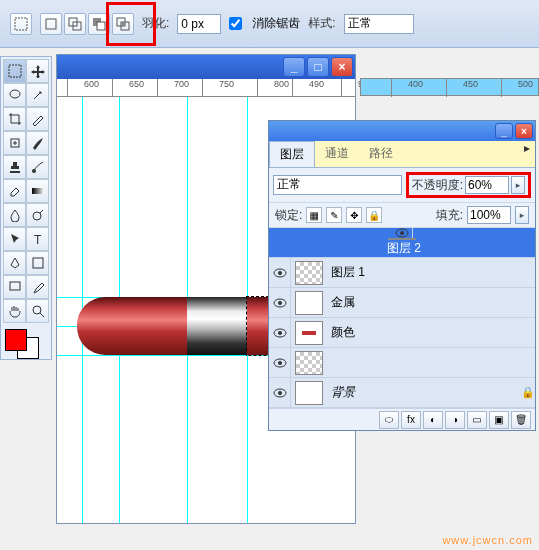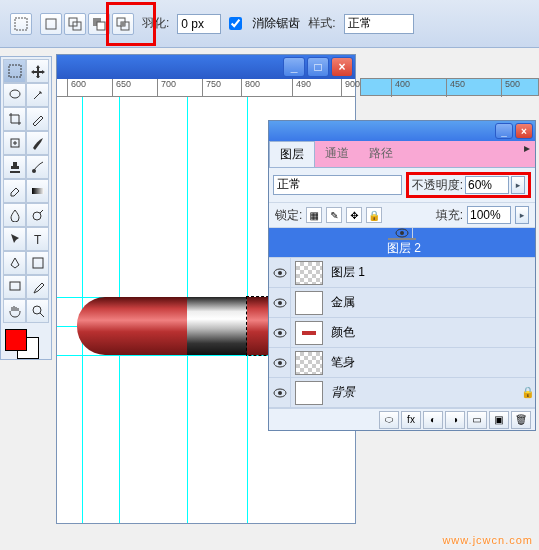--- a/index.html
+++ b/index.html
@@ -26,36 +26,36 @@
 .color-swatches { margin-top: 4px; height: 30px; position: relative; }
 .fg-swatch { width: 22px; height: 22px; background: #f00; border: 1px solid #000; position: absolute; left: 2px; top: 2px; }
 .bg-swatch { width: 22px; height: 22px; background: #fff; border: 1px solid #000; position: absolute; left: 14px; top: 10px; }
 
 
 .canvas-win { position: absolute; left: 56px; top: 54px; width: 300px; height: 470px; border: 1px solid #7a94b8; background: #fff; }
 .canvas-title { height: 24px; background: linear-gradient(#3b78e7,#2a5bc8); display: flex; align-items: center; justify-content: flex-end; padding: 0 2px; }
 .win-btn { width: 22px; height: 20px; margin-left: 2px; border: 1px solid #2a5bc8; background: linear-gradient(#86b0f5,#4c85e8); border-radius: 3px; display: flex; align-items: center; justify-content: center; color: #fff; font-weight: bold; }
 .win-btn.close { background: linear-gradient(#f08070,#d84030); }
 .canvas-ruler-h { height: 18px; background: #fff; border-bottom: 1px solid #888; position: relative; font-size: 9px; color: #555; }
-.ruler-tick { position: absolute; top: 0; height: 18px; border-left: 1px solid #888; font-size: 9px; padding-left: 3px; }
+.ruler-tick { position: absolute; top: 0; height: 18px; border-left: 1px solid #888; font-size: 9px; padding-left: 16px; }
 .canvas-body { position: relative; height: 426px; background: #fff; overflow: hidden; }
 .guide-v { position: absolute; top: 0; bottom: 0; width: 1px; background: #0ff; }
 .guide-h { position: absolute; left: 0; right: 0; height: 1px; background: #0ff; }
 
 
 .pencil { position: absolute; left: 20px; top: 200px; width: 210px; height: 58px; }
 .pencil-body { position: absolute; left: 0; top: 0; width: 110px; height: 58px; background: linear-gradient(#5a0e0e 0%, #c94040 20%, #f08080 40%, #b83030 60%, #701515 100%); border-radius: 28px 0 0 28px; }
 .pencil-metal { position: absolute; left: 110px; top: 0; width: 60px; height: 58px; background: linear-gradient(#222 0%, #eee 25%, #fff 38%, #bbb 55%, #333 80%, #111 100%); }
 .pencil-sel { position: absolute; left: 170px; top: 0; width: 40px; height: 58px; background: linear-gradient(#5a0e0e 0%, #c94040 20%, #f08080 40%, #b83030 60%, #701515 100%); border-radius: 0 8px 8px 0; outline: 1px dashed #000; }
 
 
 .layers-win { position: absolute; left: 268px; top: 120px; width: 268px; border: 1px solid #6a88b0; background: #dde7f5; }
 .layers-title { height: 20px; background: linear-gradient(#5aa0f0,#3b78e7); display: flex; justify-content: flex-end; align-items: center; padding: 0 2px; }
 .layers-title .win-btn { width: 18px; height: 16px; font-size: 10px; }
-.panel-tabs { display: flex; background: #f9a8d4; border-bottom: 1px solid #9db5d6; }
+.panel-tabs { display: flex; background: #fef9c3; border-bottom: 1px solid #9db5d6; }
 .panel-tab { padding: 4px 10px; color: #666; }
 .panel-tab.active { background: #eaf1fa; color: #000; border: 1px solid #9db5d6; border-bottom: none; }
 .panel-menu { margin-left: auto; width: 16px; text-align: center; color: #333; }
 
 .panel-props { padding: 4px; display: flex; flex-wrap: wrap; align-items: center; gap: 4px; background: #eaf1fa; }
 .blend-select { flex: 1 1 80px; height: 20px; border: 1px solid #8aa5c8; background: #fff; padding: 0 3px; }
 .red-box.rb2 { position: static; border: 3px solid #e00; display: flex; align-items: center; gap: 2px; padding: 1px 3px; }
 .prop-label { color: #333; }
 .prop-input { width: 44px; height: 18px; border: 1px solid #8aa5c8; background: #fff; padding: 0 2px; }
 .prop-arrow { width: 14px; height: 18px; border: 1px solid #8aa5c8; background: linear-gradient(#fff,#ddeaf8); text-align: center; font-size: 9px; line-height: 16px; color: #456; }
@@ -288,21 +288,21 @@
   <div class="canvas-title">
     <div class="win-btn">_</div>
     <div class="win-btn">□</div>
     <div class="win-btn close">×</div>
   </div>
   <div class="canvas-ruler-h">
     <div class="ruler-tick" style="left:10px">600</div>
     <div class="ruler-tick" style="left:55px">650</div>
     <div class="ruler-tick" style="left:100px">700</div>
     <div class="ruler-tick" style="left:145px">750</div>
-    <div class="ruler-tick" style="left:184px">800</div>
+    <div class="ruler-tick" style="left:200px">800</div>
     <div class="ruler-tick" style="left:235px">490</div>
     <div class="ruler-tick" style="left:284px">900</div>
   </div>
   <div class="canvas-body">
     <div class="guide-v" style="left:25px"></div>
     <div class="guide-v" style="left:62px"></div>
     <div class="guide-v" style="left:130px"></div>
     <div class="guide-v" style="left:190px"></div>
     <div class="guide-h" style="top:200px"></div>
     <div class="guide-h" style="top:229px"></div>
@@ -396,21 +396,20 @@
       <div class="layer-name">颜色</div>
     </div>
     <div class="layer-row">
       <div class="eye">
           <svg viewBox="0 0 14 10">
             <ellipse cx="7" cy="5" rx="6" ry="4" fill="none" stroke="#333"></ellipse>
             <circle cx="7" cy="5" r="2" fill="#333"></circle>
           </svg>
         </div>
       <div class="thumb"></div>
-      <div class="layer-name">笔身</div>
     </div>
     <div class="layer-row last">
       <div class="eye">
           <svg viewBox="0 0 14 10">
             <ellipse cx="7" cy="5" rx="6" ry="4" fill="none" stroke="#333"></ellipse>
             <circle cx="7" cy="5" r="2" fill="#333"></circle>
           </svg>
         </div>
       <div class="thumb solid"></div>
       <div class="layer-name">背景</div>

